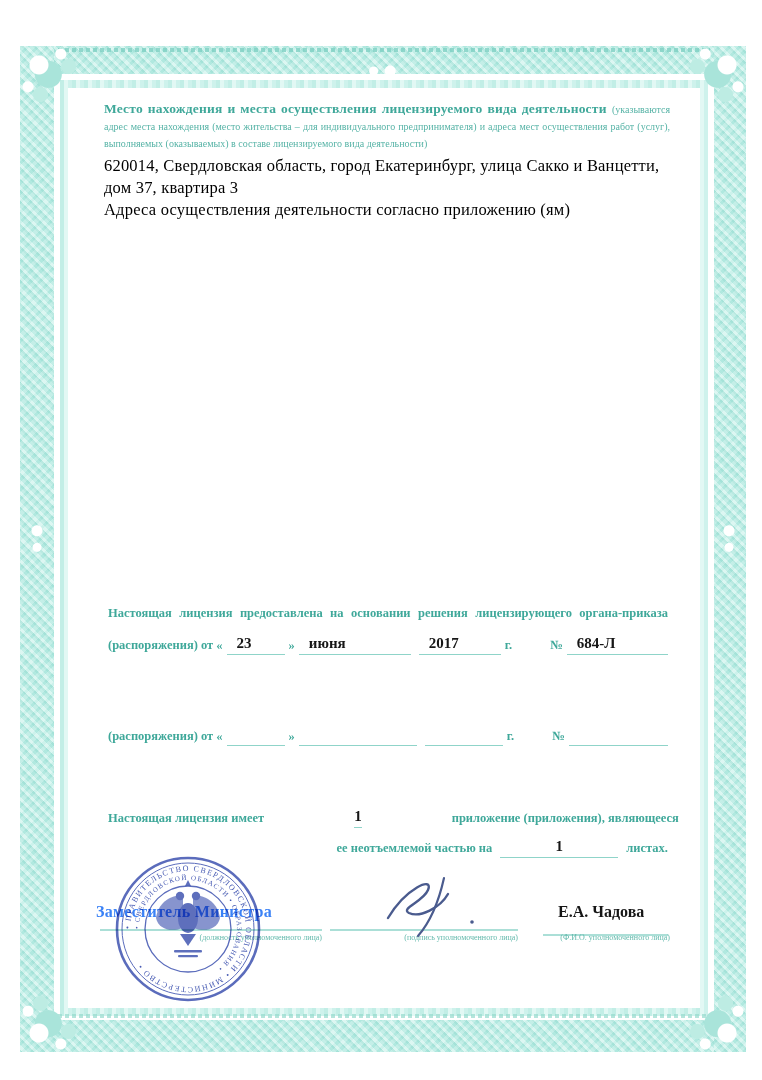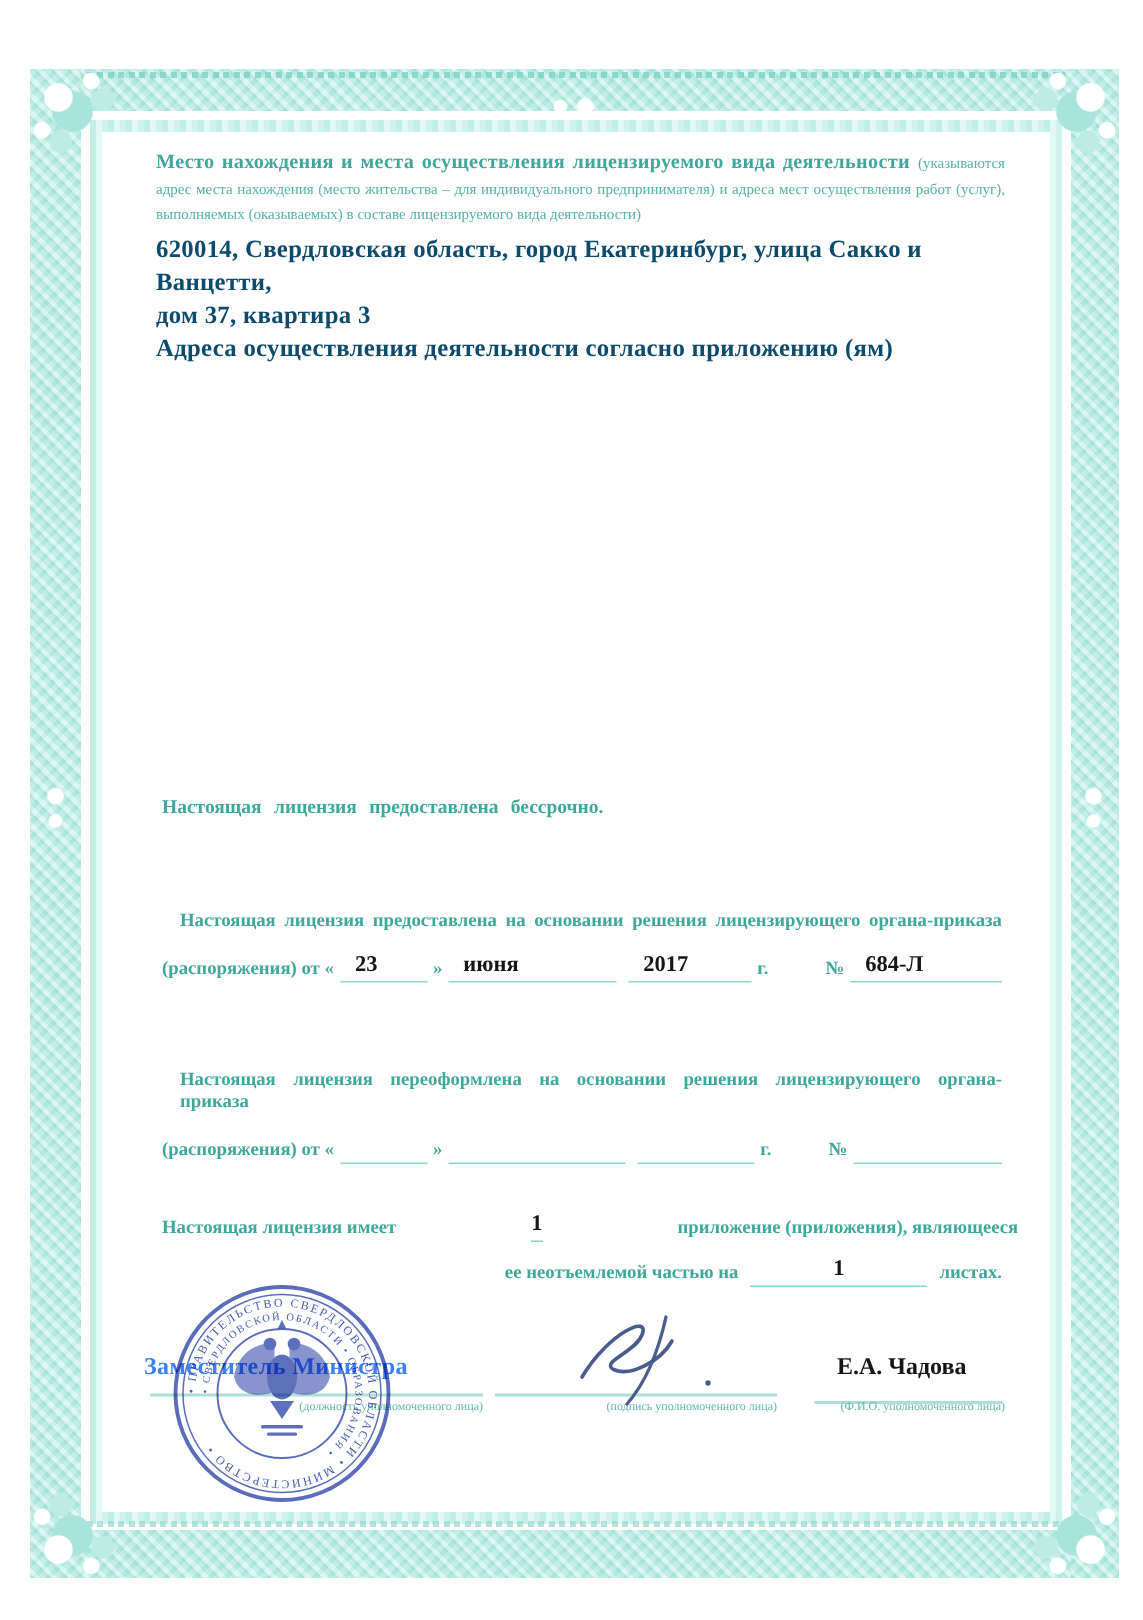--- a/index.html
+++ b/index.html
@@ -51,26 +51,26 @@
       radial-gradient(circle at 50% 66%, #ffffff 4px, rgba(255,255,255,0) 5px);
   }
   .orn-ml { left:24px; top:517px; }
   .orn-mr { right:20px; top:517px; }
   .orn-mt { left:368px; top:48px; transform:rotate(90deg); }
 
   .loc-block { position:absolute; left:104px; top:100px; width:566px; z-index:4; }
   .loc-head { text-align:justify; line-height:15px; }
   .loc-head .h { font-weight:bold; font-size:13.5px; color:#3fa89a; letter-spacing:.2px; }
   .loc-head .n { font-size:10px; color:#56b3a6; }
-  .addr { font-weight:bold; font-size:16.5px; color:#0c4a6e; line-height:22px; letter-spacing:.2px; }
+  .addr { font-weight:normal; font-size:16.5px; color:#000000; line-height:22px; letter-spacing:.2px; }
   .addr-first { margin-top:4px; }
 
   .clause { position:absolute; left:108px; width:560px; z-index:4;
     font-weight:bold; font-size:12.5px; color:#3fa89a; }
-  .clause .justify { text-align:justify; text-align-last:justify; word-spacing:2px;margin-left:12px; }
+  .clause .justify { text-align:justify; text-align-last:justify; word-spacing:2px; }
   .fill-row { display:flex; align-items:flex-end; margin-top:14px; white-space:nowrap; }
   .fill-row .lbl { padding-bottom:2px; }
   .fill { display:inline-block; border-bottom:1.5px solid #8fd4c9; height:20px;
     font-size:15px; font-weight:bold; color:#161616; text-align:left; padding-left:10px;
     font-family:"Liberation Serif","DejaVu Serif",serif; }
   .fill.center { text-align:center; padding-left:0; }
   .gap4 { width:4px; } .gap8 { width:8px; } .gap38 { width:38px; }
   .grow { flex:1 1 auto; }
 
   .termless { top:530px; word-spacing:5px; font-size:13px; }
@@ -112,21 +112,20 @@
   <div class="orn-mid orn-mr"></div>
   <div class="orn-mid orn-mt"></div>
 
   <div class="loc-block">
     <p class="loc-head"><span class="h">Место нахождения и места осуществления лицензируемого вида деятельности</span> <span class="n">(указываются адрес места нахождения (место жительства – для индивидуального предпринимателя) и адреса мест осуществления работ (услуг), выполняемых (оказываемых) в составе лицензируемого вида деятельности)</span></p>
     <p class="addr addr-first">620014, Свердловская область, город Екатеринбург, улица Сакко и Ванцетти,</p>
     <p class="addr">дом 37, квартира 3</p>
     <p class="addr">Адреса осуществления деятельности согласно приложению (ям)</p>
   </div>
 
-  <div class="clause termless">Настоящая лицензия предоставлена бессрочно.</div>
 
   <div class="clause" style="top:606px;">
     <div class="justify">Настоящая лицензия предоставлена на основании решения лицензирующего органа-приказа</div>
     <div class="fill-row">
       <span class="lbl">(распоряжения)  от «</span>
       <span class="gap4"></span>
       <span class="fill" style="width:58px;">23</span>
       <span class="gap4"></span>
       <span class="lbl">»</span>
       <span class="gap4"></span>
@@ -136,21 +135,20 @@
       <span class="gap4"></span>
       <span class="lbl">г.</span>
       <span class="gap38"></span>
       <span class="lbl">№</span>
       <span class="gap4"></span>
       <span class="fill grow">684-Л</span>
     </div>
   </div>
 
   <div class="clause" style="top:712px;">
-    <div class="justify">Настоящая лицензия переоформлена на основании решения лицензирующего органа-приказа</div>
     <div class="fill-row">
       <span class="lbl">(распоряжения)  от «</span>
       <span class="gap4"></span>
       <span class="fill" style="width:58px;"></span>
       <span class="gap4"></span>
       <span class="lbl">»</span>
       <span class="gap4"></span>
       <span class="fill" style="width:118px;"></span>
       <span class="gap8"></span>
       <span class="fill" style="width:78px;"></span>

